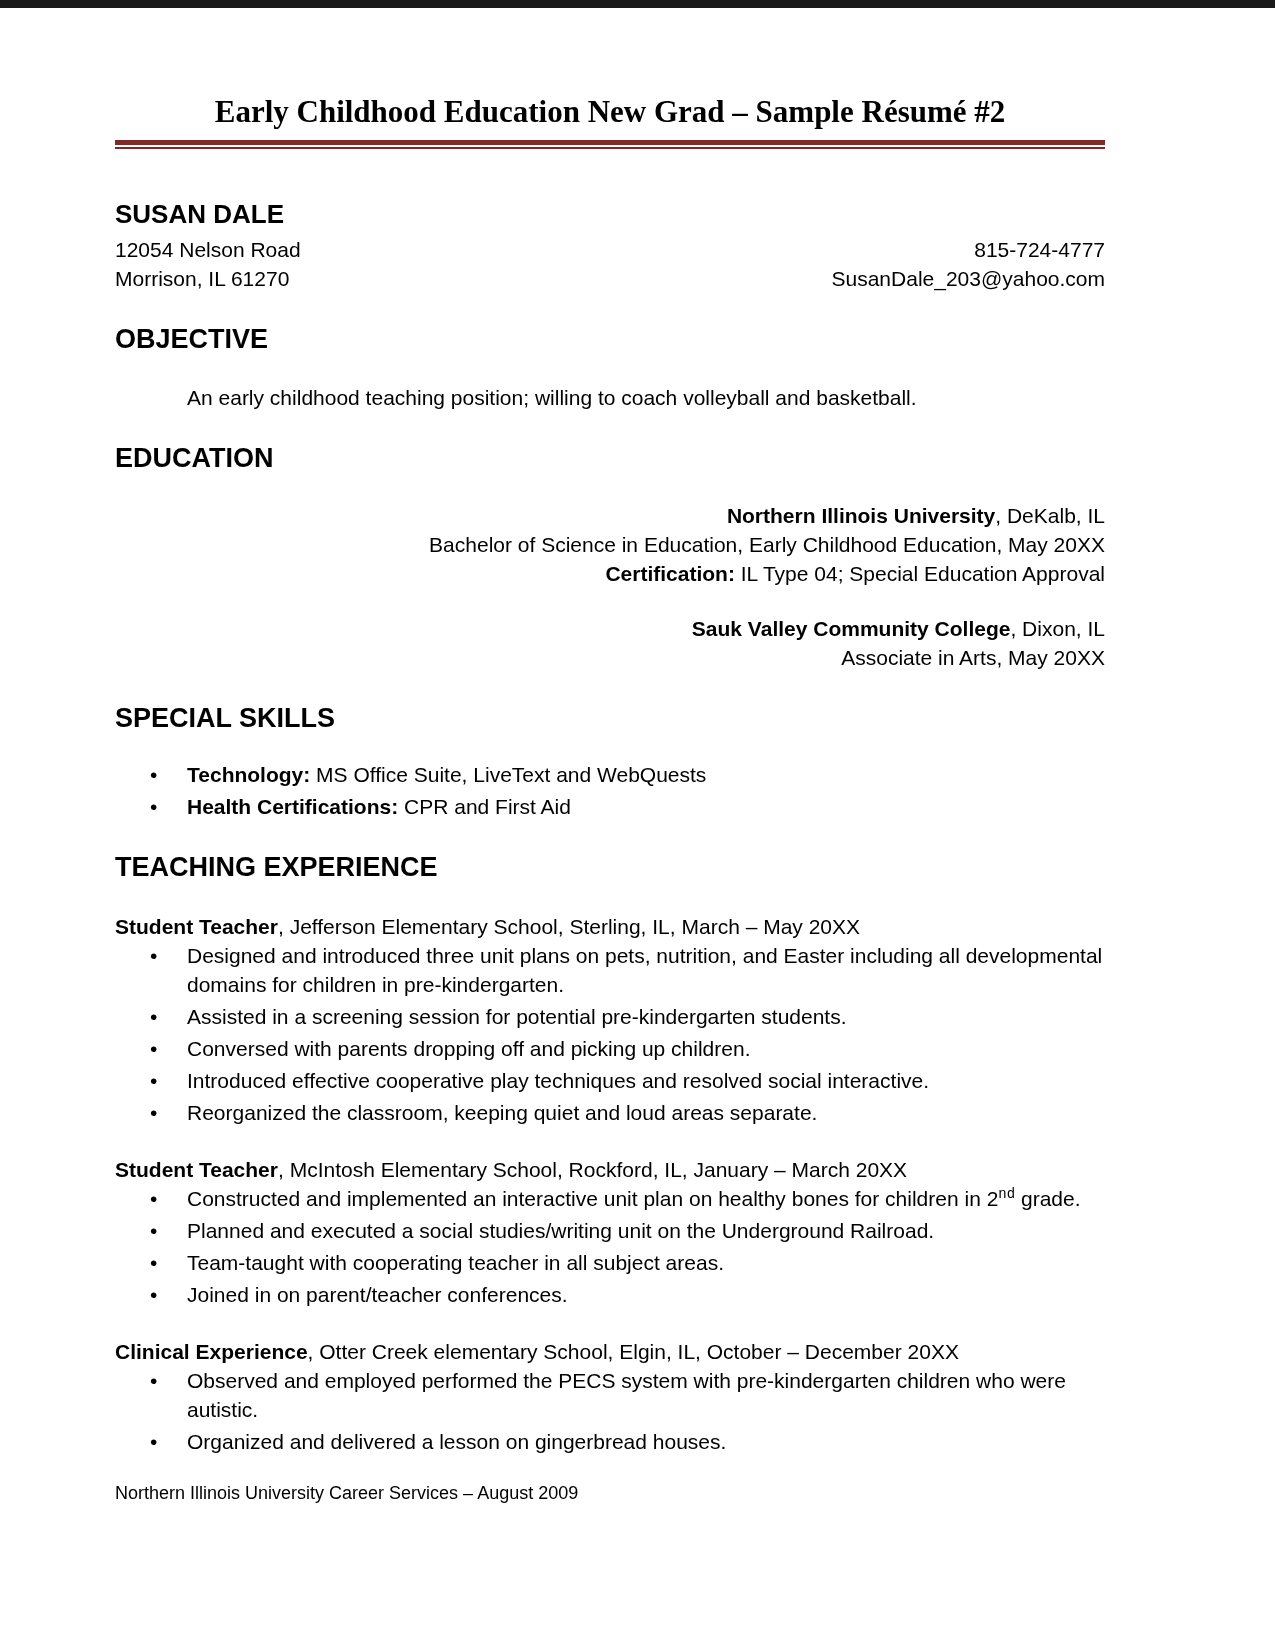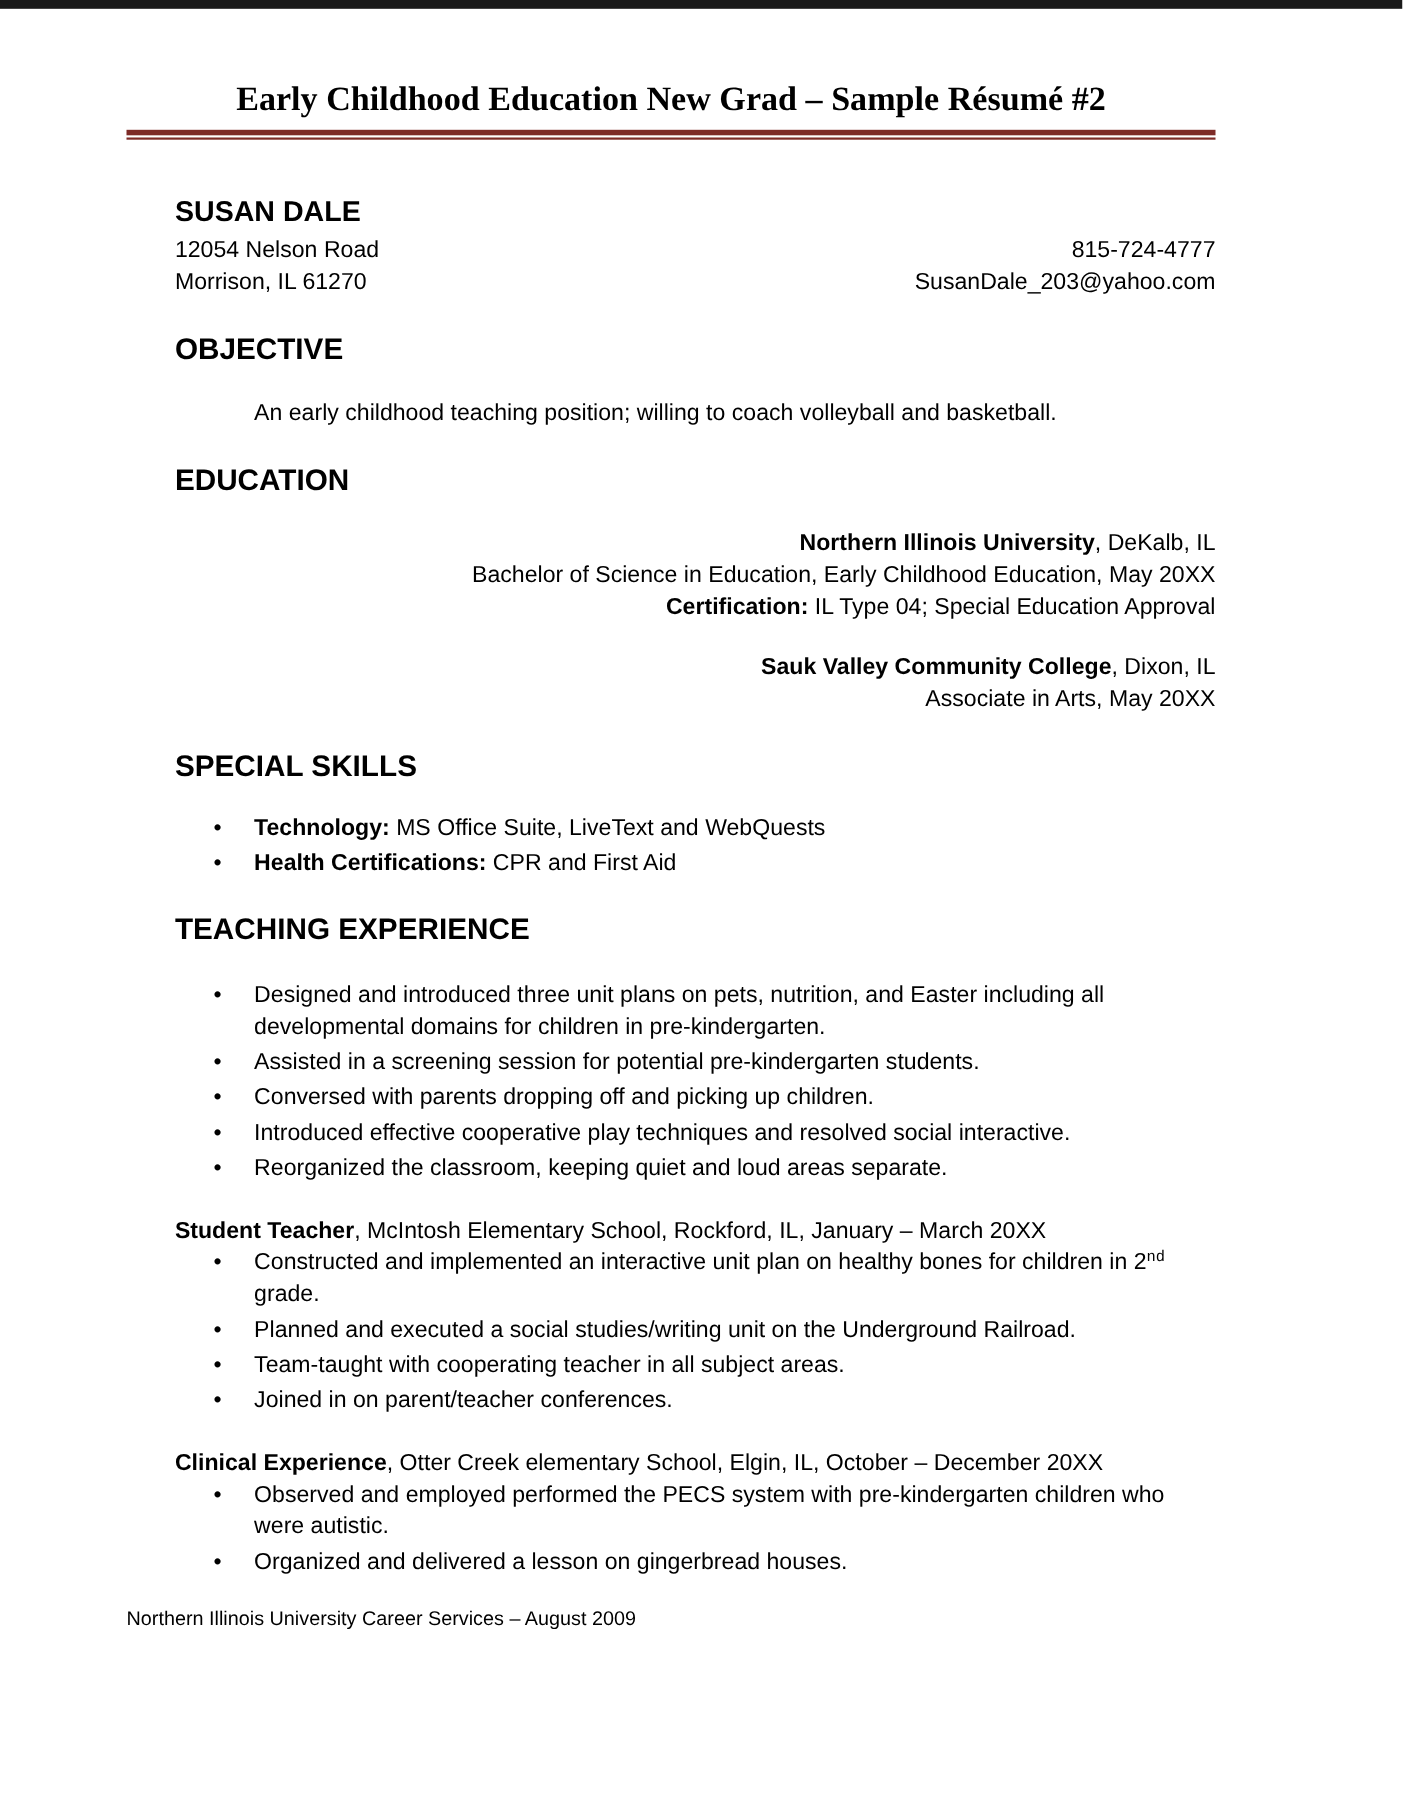--- a/index.html
+++ b/index.html
@@ -10,21 +10,21 @@
   .page {
     position: relative;
     width: 1275px;
     min-height: 1650px;
     margin: 0 auto;
     background: #ffffff;
     color: #000000;
     font-family: "Liberation Sans", "DejaVu Sans", sans-serif;
     font-size: 21px;
     line-height: 29px;
-    padding: 56px 170px 40px 115px;
+    padding: 78px 170px 40px 115px;
     box-sizing: border-box;
   }
   .top-edge {
     position: absolute;
     top: 0; left: 0;
     width: 100%;
     height: 8px;
     background: #1a1a1a;
   }
   .doc-title {
@@ -45,21 +45,21 @@
     font-size: 26px;
     line-height: 34px;
     margin-bottom: 4px;
   }
   .contact-row {
     display: flex;
     justify-content: space-between;
     text-align: right;
   }
 
-  section { margin-top: 30px; margin-left: 44px; }
+  section { margin-top: 30px; }
   .sec-h {
     margin: 0;
     font-weight: 700;
     font-size: 27px;
     line-height: 33px;
   }
   .indent { margin-left: 72px; text-align: right; }
   p.obj-text { margin: 27px 0 0 72px; }
 
   .edu-entry { margin-top: 26px; }
@@ -151,20 +151,21 @@
         <span class="dot">•</span>
         <span class="btext"><span class="b">Health Certifications:</span><span> CPR and First Aid</span></span>
       </div>
     </div>
   </section>
 
   <section>
     <h2 class="sec-h">TEACHING EXPERIENCE</h2>
 
     <div class="job">
+      <div><span class="b">Student Teacher</span><span>, Jefferson Elementary School, Sterling, IL, March – May 20XX</span></div>
       <div class="list">
         <div class="bullet-row">
           <span class="dot">•</span>
           <span class="btext">Designed and introduced three unit plans on pets, nutrition, and Easter including all developmental domains for children in pre-kindergarten.</span>
         </div>
         <div class="bullet-row">
           <span class="dot">•</span>
           <span class="btext">Assisted in a screening session for potential pre-kindergarten students.</span>
         </div>
         <div class="bullet-row">

